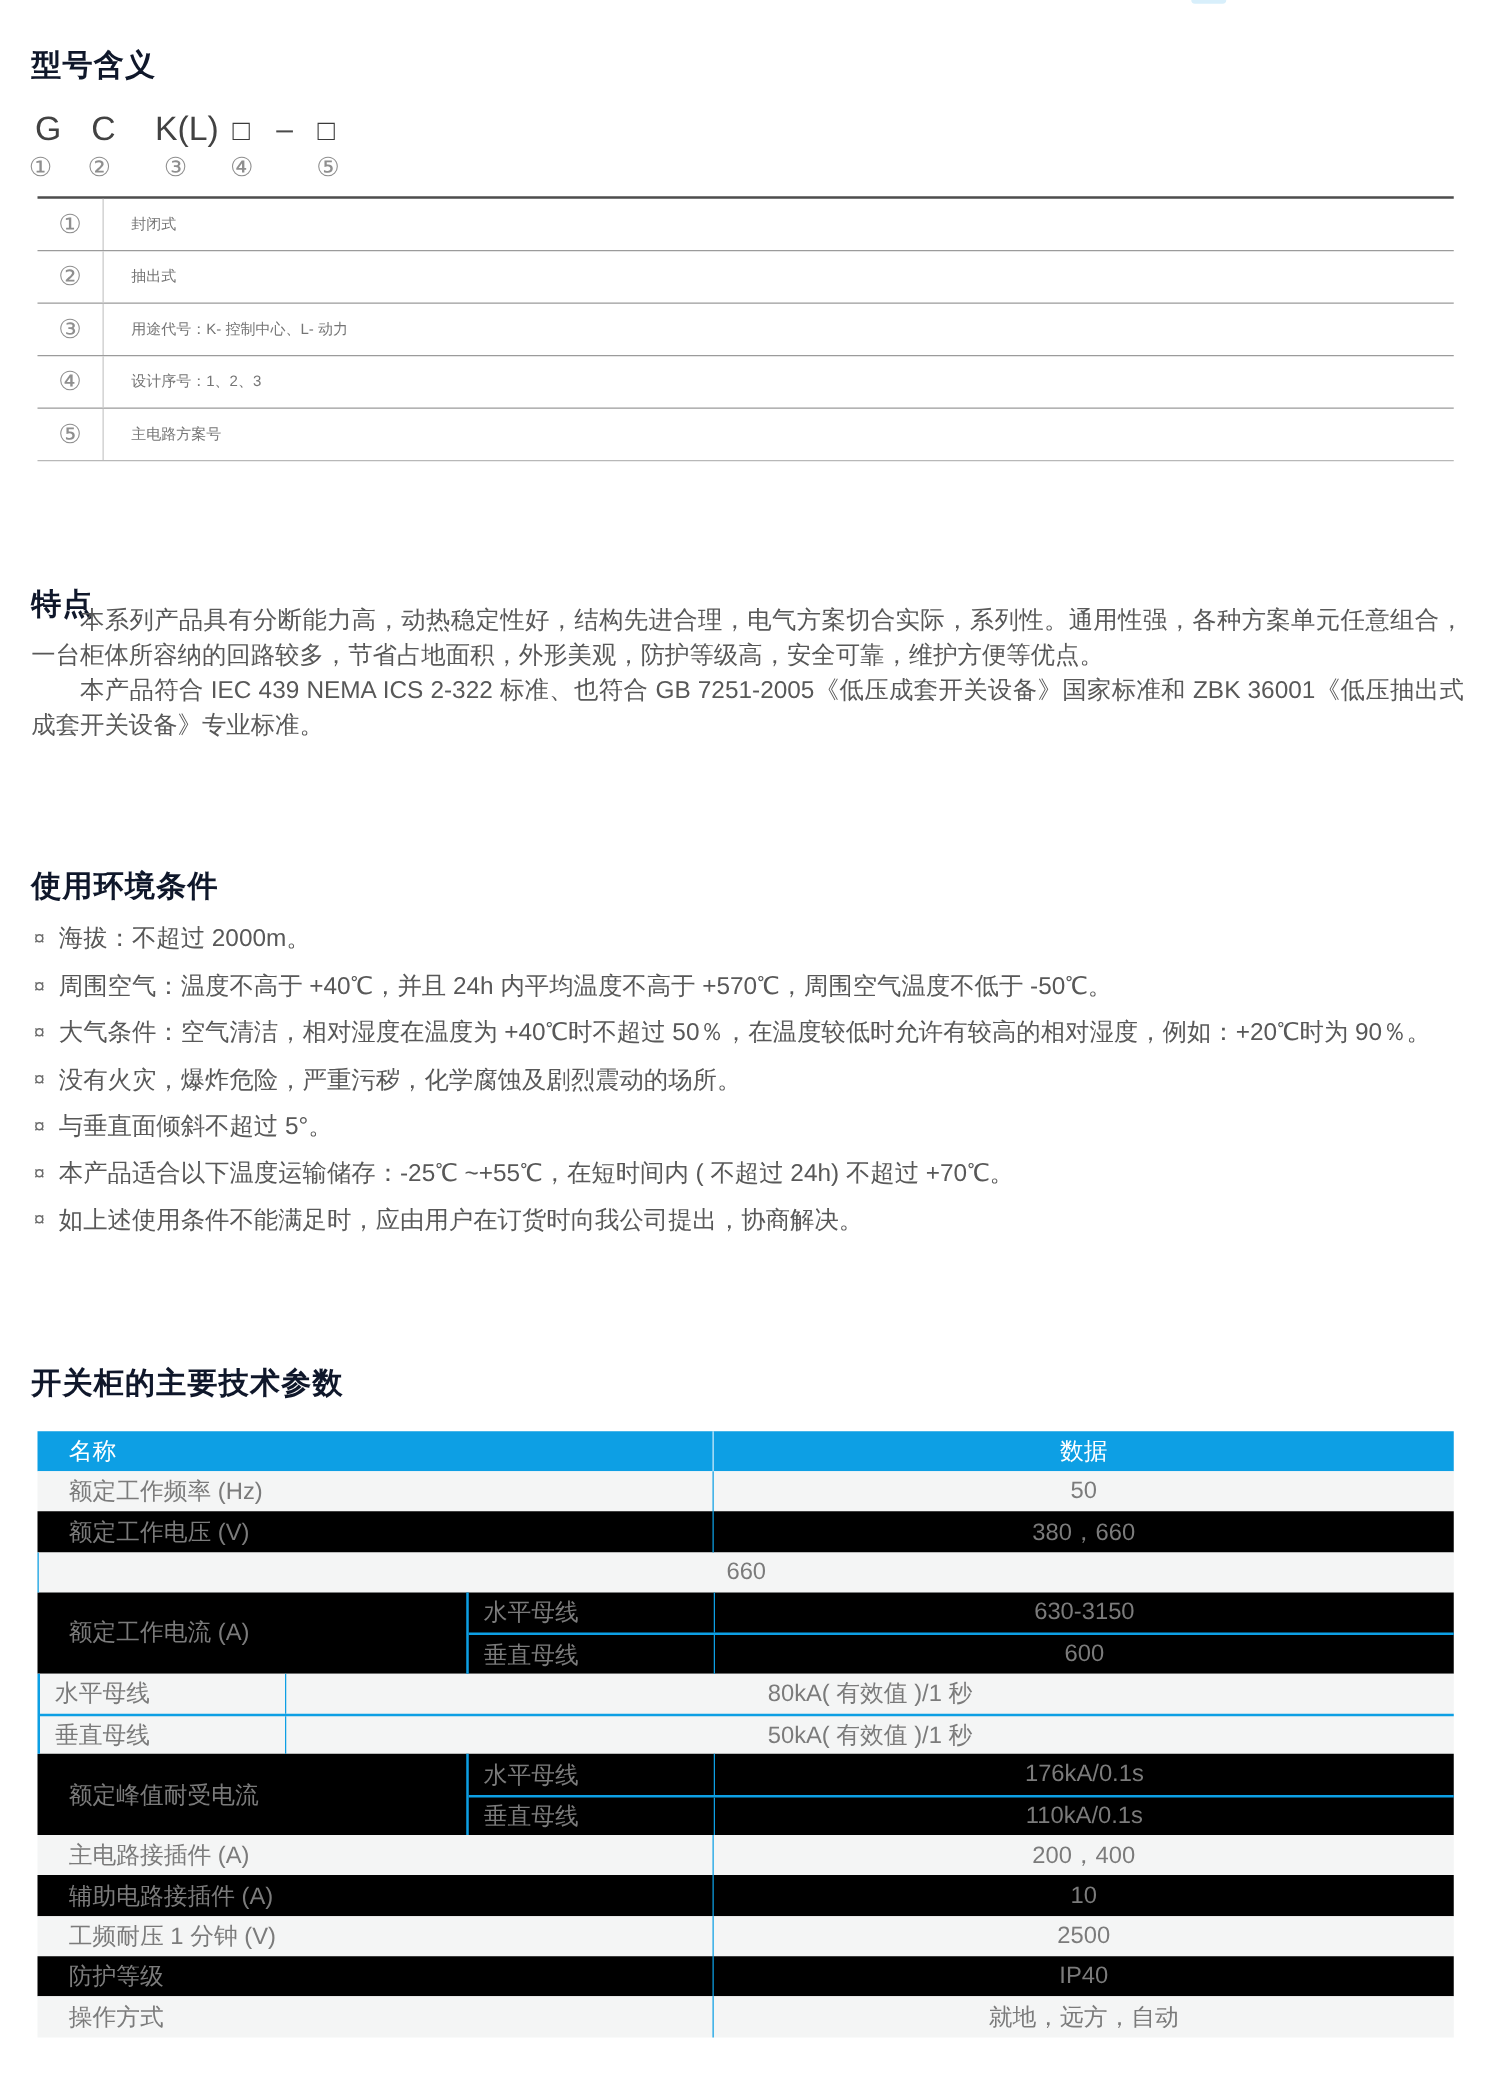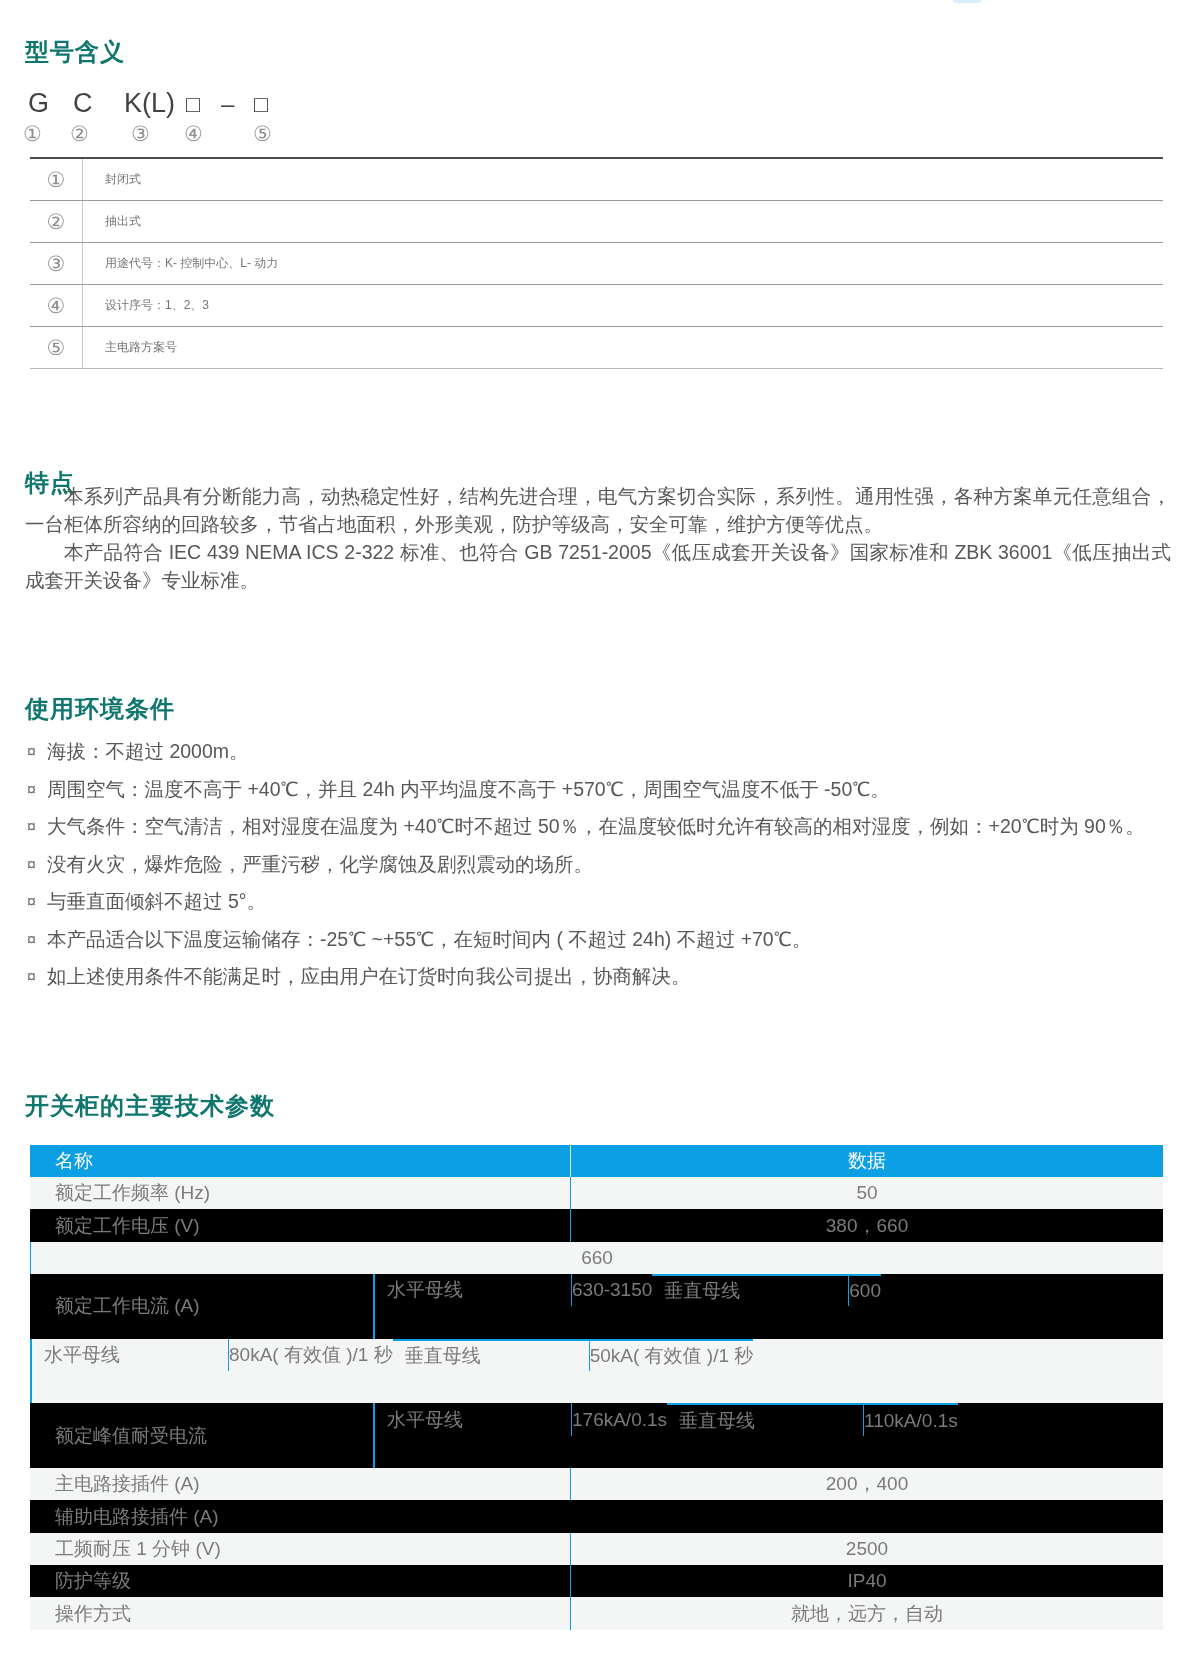--- a/index.html
+++ b/index.html
@@ -1,21 +1,21 @@
 <!DOCTYPE html>
 <html><head>
 <meta charset="utf-8">
 <style>
   html,body{margin:0;padding:0;background:#ffffff;}
   body{width:1194px;height:1659px;position:relative;overflow:hidden;
        font-family:"Liberation Sans",sans-serif;-webkit-font-smoothing:antialiased;}
   *{box-sizing:border-box;}
 
   .sec-title{position:absolute;left:25px;font-size:24px;font-weight:700;
-             color:#0f766e;letter-spacing:1px;white-space:nowrap;}
+             color:#0f172a;letter-spacing:1px;white-space:nowrap;}
 
   
   .top-artifact{position:absolute;left:953px;top:0;width:28px;height:3px;
                 background:#d8effb;border-radius:0 0 3px 3px;}
 
   
   .model-token{position:absolute;top:88px;font-size:27px;color:#424242;
                font-weight:400;white-space:nowrap;}
   .model-token.square{font-size:23px;top:91px;color:#3a3a3a;}
   .model-token.dash{font-size:24px;top:90px;color:#4a4a4a;}
@@ -53,21 +53,21 @@
   .hname{width:540px;padding-left:25px;display:flex;align-items:center;}
   .hdata{flex:1;display:flex;align-items:center;justify-content:center;
          border-left:1px solid rgba(255,255,255,0.8);}
   .prow{display:flex;height:32.35px;background:#000000;}
   .prow.alt{background:#F4F5F5;}
   .pname{width:540px;padding-left:25px;display:flex;align-items:center;color:#7b7b7b;}
   .pval{flex:1;border-left:1px solid #0D9FE4;display:flex;align-items:center;
         justify-content:center;color:#7b7b7b;}
   .prow.group{height:64.7px;}
   .prow.group .pname{width:343px;}
-  .psub{flex:1;display:flex;flex-direction:row;border-left:2px solid #0D9FE4;}
+  .psub{flex:1;display:flex;flex-direction:column;border-left:2px solid #0D9FE4;justify-content:space-between;}
   .subrow{display:flex;height:32.35px;}
   .subrow + .subrow{border-top:2px solid #0D9FE4;}
   .subname{width:196px;padding-left:12px;display:flex;align-items:center;color:#7b7b7b;}
   .subval{flex:1;border-left:1px solid #0D9FE4;display:flex;align-items:center;
           justify-content:center;color:#7b7b7b;}
 </style>
 </head>
 <body>
 
 <div class="top-artifact"></div>
@@ -208,20 +208,21 @@
       </div>
     </div>
   </div>
 
   <div class="prow alt">
     <div class="pname">主电路接插件 (A)</div>
     <div class="pval">200，400</div>
   </div>
   <div class="prow">
     <div class="pname">辅助电路接插件 (A)</div>
+    <div class="pval">10</div>
   </div>
   <div class="prow alt">
     <div class="pname">工频耐压 1 分钟 (V)</div>
     <div class="pval">2500</div>
   </div>
   <div class="prow">
     <div class="pname">防护等级</div>
     <div class="pval">IP40</div>
   </div>
   <div class="prow alt">

